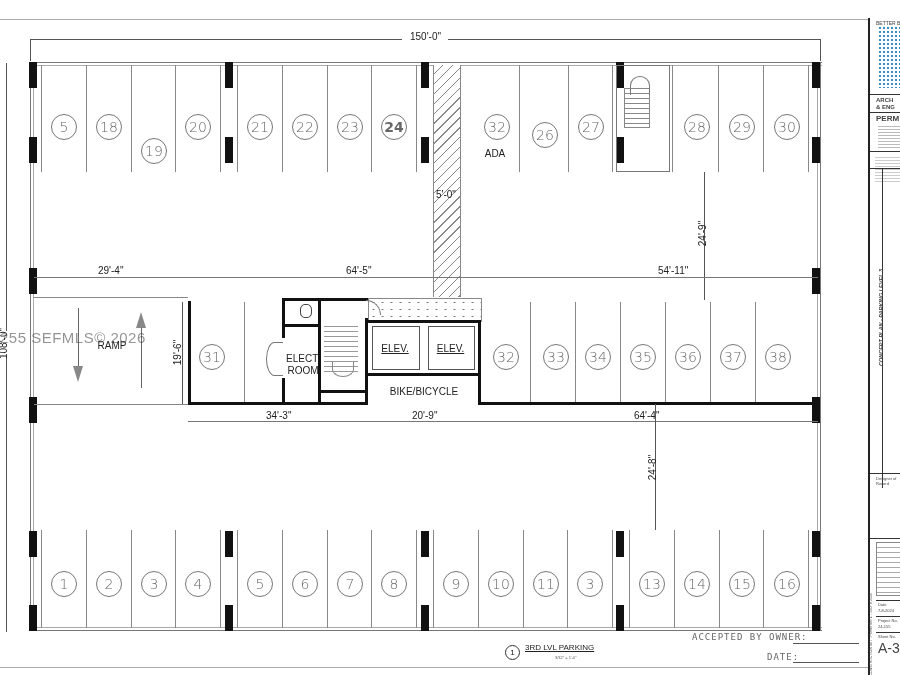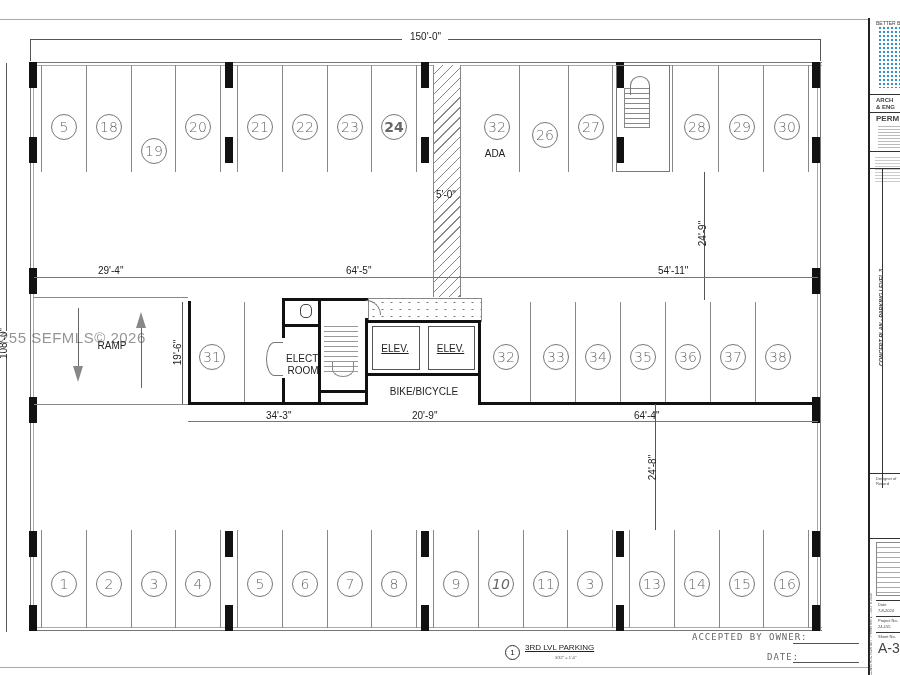--- a/index.html
+++ b/index.html
@@ -211,21 +211,21 @@
 
 <div class="stall-num" style="left:63px;top:583px;">1</div>
 <div class="stall-num" style="left:108px;top:583px;">2</div>
 <div class="stall-num" style="left:153px;top:583px;">3</div>
 <div class="stall-num" style="left:197px;top:583px;">4</div>
 <div class="stall-num" style="left:259px;top:583px;">5</div>
 <div class="stall-num" style="left:304px;top:583px;">6</div>
 <div class="stall-num" style="left:349px;top:583px;">7</div>
 <div class="stall-num" style="left:393px;top:583px;">8</div>
 <div class="stall-num" style="left:455px;top:583px;">9</div>
-<div class="stall-num" style="left:500px;top:583px;font-style:italic;">10</div>
+<div class="stall-num" style="left:500px;top:583px;">10</div>
 <div class="stall-num" style="left:545px;top:583px;">11</div>
 <div class="stall-num" style="left:589px;top:583px;">3</div>
 <div class="stall-num" style="left:651px;top:583px;">13</div>
 <div class="stall-num" style="left:696px;top:583px;">14</div>
 <div class="stall-num" style="left:741px;top:583px;">15</div>
 <div class="stall-num" style="left:786px;top:583px;">16</div>
 
 <div class="abs" style="left:505px;top:645px;width:13px;height:13px;border:1px solid #333;border-radius:50%;font-size:8px;line-height:13px;text-align:center;">1</div>
 <div class="abs" style="left:525px;top:643px;font-size:8px;text-decoration:underline;">3RD LVL PARKING</div>
 <div class="abs" style="left:555px;top:655px;font-size:4px;color:#555;">3/32" = 1'-0"</div>

